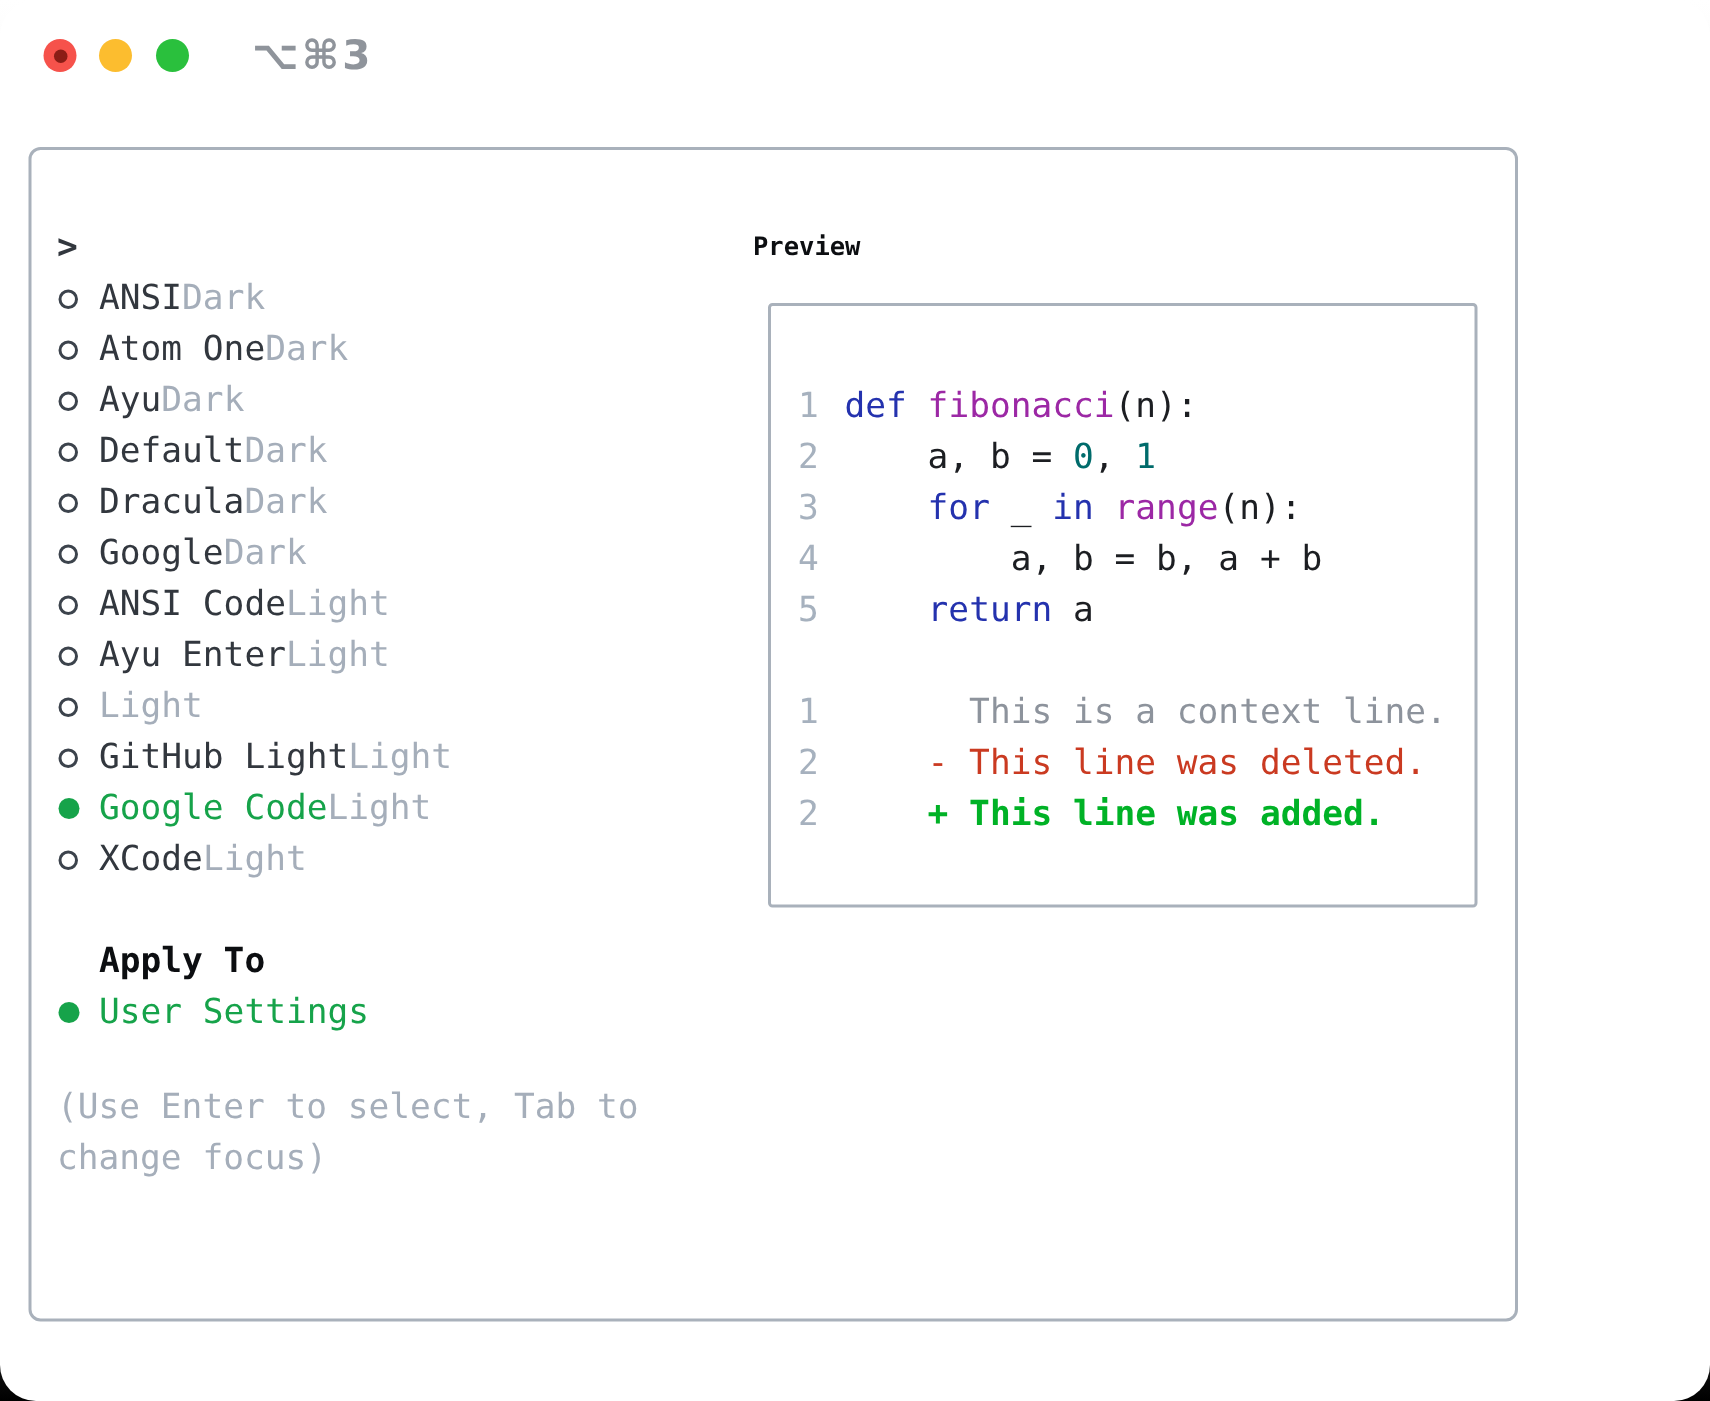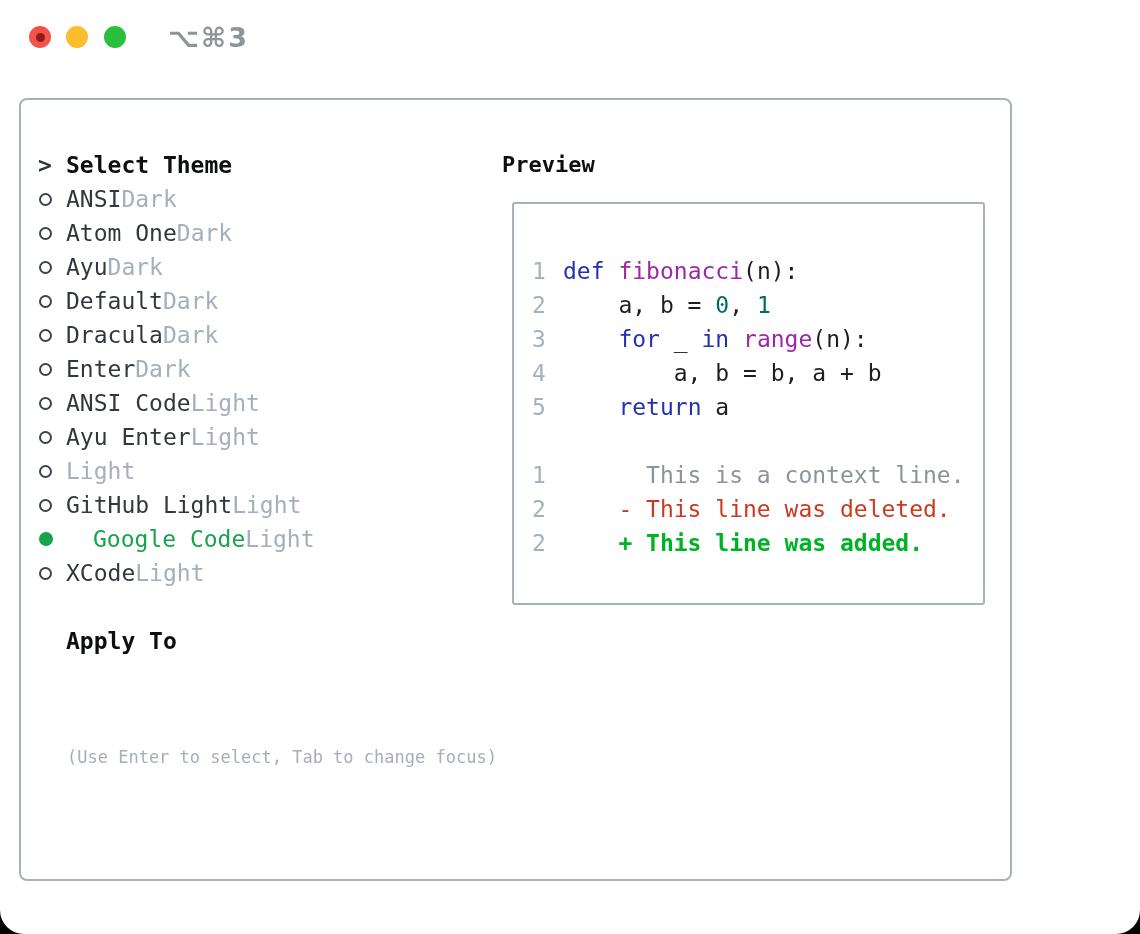--- a/index.html
+++ b/index.html
@@ -47,31 +47,31 @@
   .markercell { width: 28px; flex: 0 0 28px; display: flex; align-items: center; }
   .prompt { font-weight: bold; color: var(--ink); font-size: 23px; }
   .circle {
     width: 13px; height: 13px; border-radius: 50%;
     border: 2.5px solid var(--circle-ink); box-sizing: border-box;
     margin-left: 1px;
   }
   .circle.selected { border: none; background: var(--green-ui); width: 14px; height: 14px; }
   .heading { font-weight: bold; color: var(--heading-ink); }
   .item-name { color: var(--ink); }
-  .item-name.selected { color: var(--green-ui); margin-left: 27px; }
+  .item-name.selected { color: var(--green-ui); }
   .variant { color: var(--muted); }
   .help {
-    position: absolute; left: 17px; top: 640px; width: 430px;
-    font-size: 17px; line-height: 34px; color: var(--muted); margin-left: 29px;
+    position: absolute; left: 17px; top: 621px; width: 430px;
+    font-size: 23px; line-height: 34px; color: var(--muted);
   }
   
   .preview-heading {
     position: absolute; left: 481px; top: 48px;
     height: 34px; line-height: 34px;
-    font-size: 22px; font-weight: bold; color: var(--heading-ink);
+    font-size: 17px; font-weight: bold; color: var(--heading-ink);
   }
   .preview-box {
     position: absolute; left: 491px; top: 102px;
     width: 473px; height: 403px;
     border: 2px solid var(--border-gray);
     border-radius: 3px;
     box-sizing: border-box;
     background: #fff;
     overflow: hidden;
   }
@@ -100,21 +100,20 @@
   <span class="window-title">⌥⌘3</span>
 </div>
 
 <div class="panel">
 
   <div class="left-col">
     <div class="lrow">
       <span class="markercell">
           <span class="prompt">&gt;</span>
         </span>
-      <span class="heading">Select Theme</span>
     </div>
     <div id="theme-list">
         <div class="lrow">
           <span class="markercell">
             <span class="circle"></span>
           </span>
           <span class="item-name">ANSI</span>
           <span class="variant"> Dark</span>
         </div>
         <div class="lrow">
@@ -142,21 +141,21 @@
           <span class="markercell">
             <span class="circle"></span>
           </span>
           <span class="item-name">Dracula</span>
           <span class="variant"> Dark</span>
         </div>
         <div class="lrow">
           <span class="markercell">
             <span class="circle"></span>
           </span>
-          <span class="item-name">Enter</span>
+          <span class="item-name">Google</span>
           <span class="variant"> Dark</span>
         </div>
         <div class="lrow">
           <span class="markercell">
             <span class="circle"></span>
           </span>
           <span class="item-name">ANSI Code</span>
           <span class="variant"> Light</span>
         </div>
         <div class="lrow">
@@ -193,20 +192,26 @@
           <span class="item-name">XCode</span>
           <span class="variant"> Light</span>
         </div>
       </div>
     <div class="lrow blank"></div>
     <div class="lrow">
       <span class="markercell"></span>
       <span class="heading">Apply To</span>
     </div>
     <div id="apply-list">
+        <div class="lrow">
+          <span class="markercell">
+            <span class="circle selected"></span>
+          </span>
+          <span class="item-name selected">User Settings</span>
+        </div>
       </div>
   </div>
 
   <div class="help">(Use Enter to select, Tab to change focus)</div>
 
   <div class="preview-heading">Preview</div>
 
   <div class="preview-box">
     <div class="codelines">
       <div id="code-lines">

